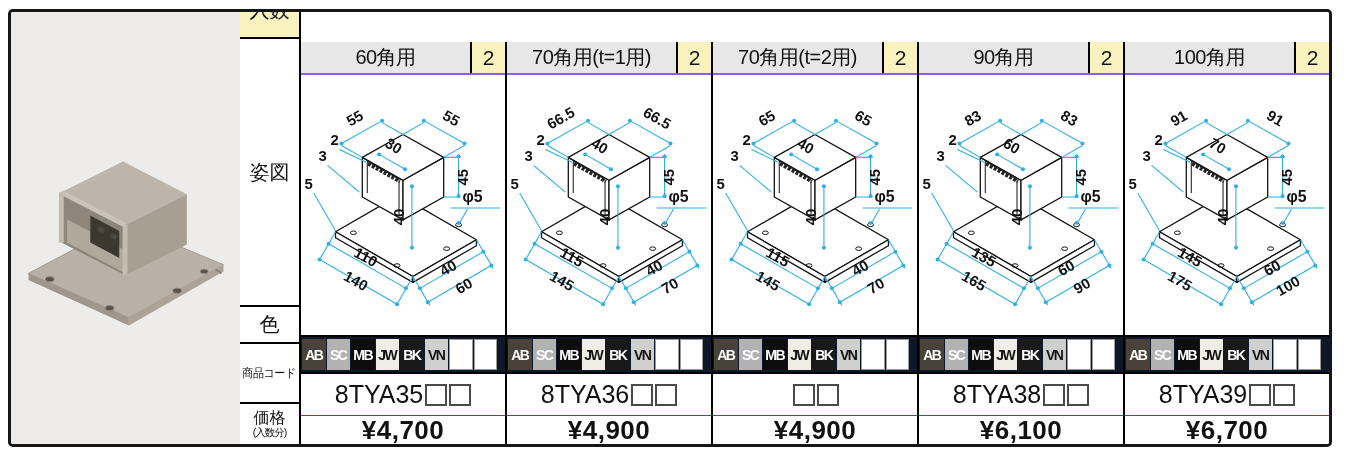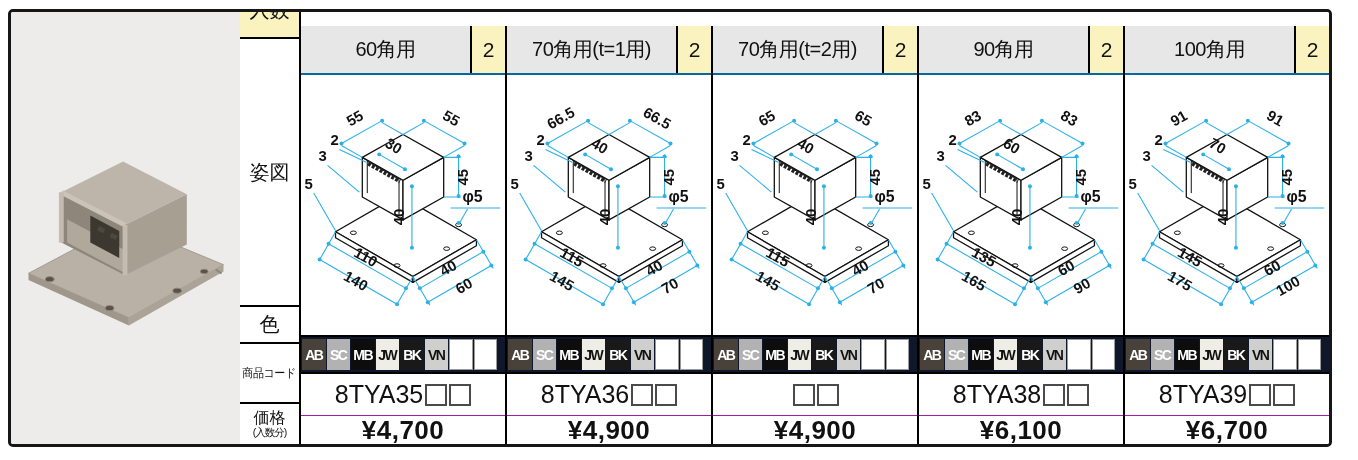--- a/index.html
+++ b/index.html
@@ -17,21 +17,21 @@
   .l-mat{height:33px;font-size:13.5px;letter-spacing:-1px;}
   .l-qty{height:56px;font-size:20px;background:#faf3c0;}
   .l-fig{height:268px;font-size:20px;}
   .l-col{height:37px;font-size:20px;}
   .l-code{height:60px;font-size:12px;transform-origin:center;}
   .l-code span{display:inline-block;transform:scaleX(.92);letter-spacing:-0.5px;}
   .l-price{height:40px;border-bottom:none;font-size:16px;line-height:1.05;}
   .l-price .note{font-size:10.5px;letter-spacing:-1px;}
   .product-col{flex:1;display:flex;flex-direction:column;border-right:2px solid #000;box-sizing:border-box;min-width:0;}
   .product-col:last-child{border-right:none;}
-  .p-header{height:49px;flex:none;display:flex;border-bottom:2px solid #0369a1;box-sizing:border-box;}
+  .p-header{height:33px;flex:none;display:flex;border-bottom:2px solid #8b5cf6;box-sizing:border-box;}
   .p-name{flex:1;background:#e7e7e7;display:flex;align-items:center;justify-content:center;
           font-size:20px;letter-spacing:-0.5px;border-right:2px solid #000;box-sizing:border-box;white-space:nowrap;}
   .p-qty{width:33px;flex:none;background:#faf3c0;display:flex;align-items:center;justify-content:center;font-size:21px;}
   .p-fig{height:262px;flex:none;border-bottom:2px solid #000;box-sizing:border-box;background:#fff;}
   .p-fig svg{display:block;width:100%;height:100%;}
   .p-colors{height:37px;flex:none;border-bottom:2px solid #000;box-sizing:border-box;
             display:flex;align-items:stretch;padding:2px 2px 2px 1px;gap:1px;background:#0f172a;}
   .swatch{width:23.5px;flex:none;display:flex;align-items:center;justify-content:center;
           font-size:14px;font-weight:700;letter-spacing:-1.5px;box-sizing:border-box;}
   .swatch.empty{background:#fff;border:1px solid #9a9a9a;}

